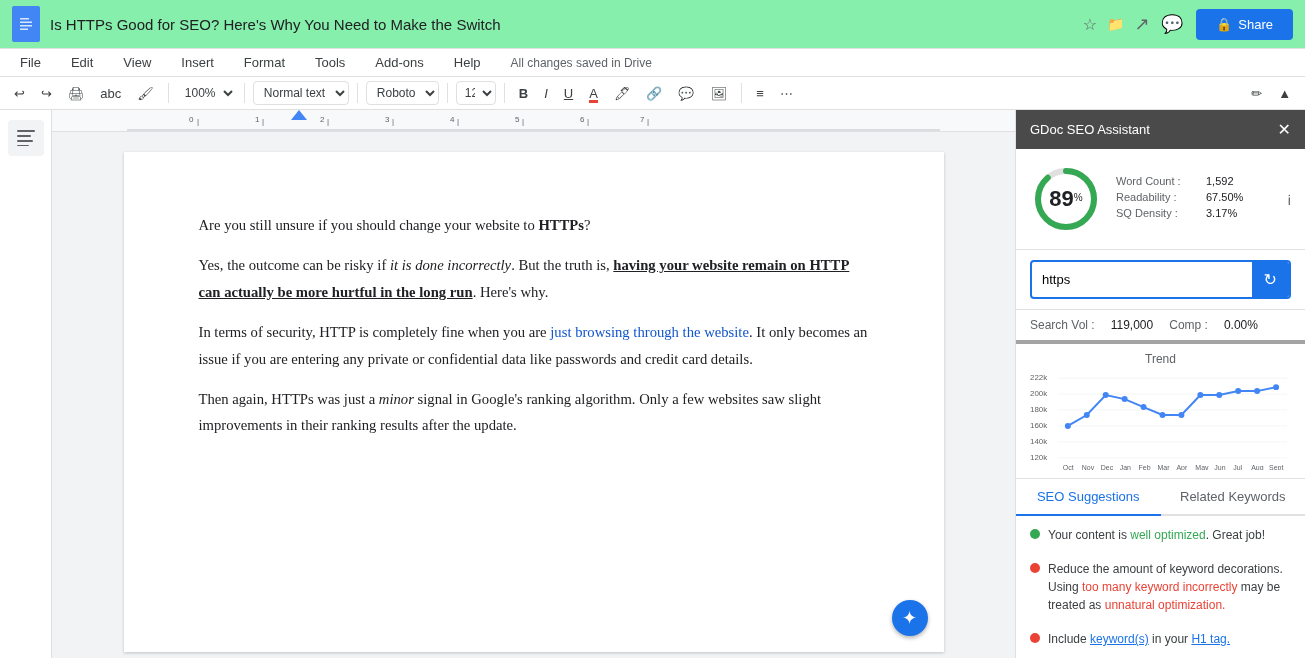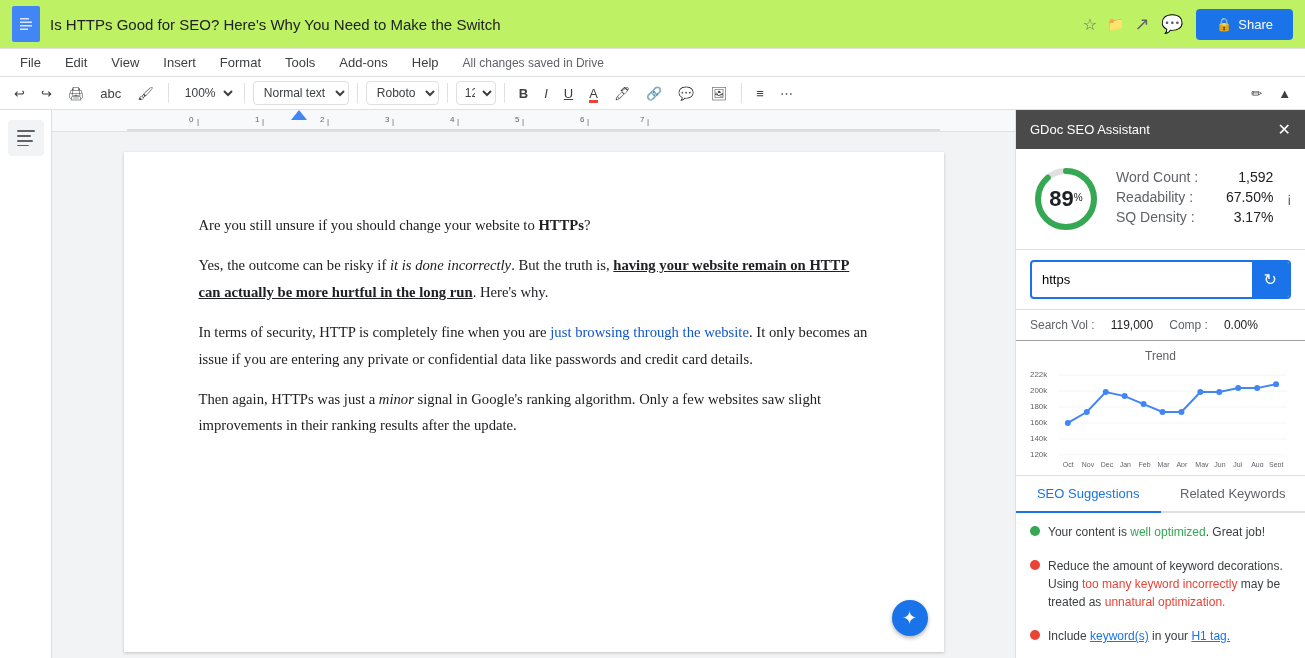--- a/index.html
+++ b/index.html
@@ -1,31 +1,31 @@
 <!DOCTYPE html>
 <html><head>
   <meta charset="utf-8">
   <style>
     * { box-sizing: border-box; margin: 0; padding: 0; }
     body { font-family: Arial, sans-serif; font-size: 13px; background: #f1f3f4; display: flex; flex-direction: column; height: 658px; overflow: hidden; }
 
     
-    .title-bar { display: flex; align-items: center; padding: 6px 12px; background: #bef264; border-bottom: 1px solid #e0e0e0; gap: 10px; }
+    .title-bar { display: flex; align-items: center; padding: 6px 12px; background: #86efac; border-bottom: 1px solid #e0e0e0; gap: 10px; }
     .doc-icon { width: 28px; height: 36px; background: #4285f4; border-radius: 2px; display: flex; align-items: center; justify-content: center; color: white; font-size: 10px; flex-shrink: 0; }
     .title-area { flex: 1; }
     .doc-title { font-size: 15px; color: #202124; font-weight: normal; }
     .star-icon { color: #5f6368; font-size: 16px; }
     .folder-icon { color: #5f6368; font-size: 14px; }
     .header-right { display: flex; align-items: center; gap: 12px; }
     .trend-icon { color: #5f6368; font-size: 18px; }
     .comment-icon { color: #5f6368; font-size: 18px; }
     .share-btn { background: #1a73e8; color: white; border: none; border-radius: 4px; padding: 8px 20px; font-size: 13px; font-weight: 500; cursor: pointer; display: flex; align-items: center; gap: 6px; }
 
     
-    .menu-bar { display: flex; align-items: center; padding: 2px 12px; background: white; gap: 8px; border-bottom: 1px solid #e0e0e0; }
+    .menu-bar { display: flex; align-items: center; padding: 2px 12px; background: white; gap: 14px; border-bottom: 1px solid #e0e0e0; }
     .menu-item { padding: 4px 8px; color: #3c4043; font-size: 13px; cursor: pointer; border-radius: 4px; }
     .save-status { color: #5f6368; font-size: 12px; margin-left: 8px; }
 
     
     .toolbar { display: flex; align-items: center; padding: 4px 8px; background: white; border-bottom: 1px solid #e0e0e0; gap: 4px; flex-wrap: nowrap; overflow: hidden; }
     .toolbar-btn { padding: 4px 6px; color: #3c4043; background: none; border: none; cursor: pointer; border-radius: 4px; font-size: 13px; display: flex; align-items: center; gap: 2px; }
     .toolbar-separator { width: 1px; height: 20px; background: #e0e0e0; margin: 0 4px; }
     .zoom-select { border: none; background: none; font-size: 12px; color: #3c4043; cursor: pointer; padding: 2px 4px; }
     .style-select { border: 1px solid #e0e0e0; background: white; font-size: 12px; color: #3c4043; cursor: pointer; padding: 3px 6px; border-radius: 4px; min-width: 90px; }
     .font-select { border: 1px solid #e0e0e0; background: white; font-size: 12px; color: #3c4043; cursor: pointer; padding: 3px 6px; border-radius: 4px; min-width: 70px; }
@@ -58,33 +58,33 @@
     .close-btn { background: none; border: none; color: white; cursor: pointer; font-size: 16px; }
 
     
     .seo-score-area { padding: 14px; display: flex; align-items: center; gap: 14px; border-bottom: 1px solid #e0e0e0; }
     .score-circle { width: 72px; height: 72px; position: relative; flex-shrink: 0; }
     .score-circle svg { width: 72px; height: 72px; }
     .score-text { position: absolute; top: 50%; left: 50%; transform: translate(-50%, -50%); text-align: center; }
     .score-number { font-size: 22px; font-weight: bold; color: #202124; }
     .score-percent { font-size: 10px; color: #202124; vertical-align: super; }
     .score-stats { flex: 1; }
-    .stat-row { display: flex; align-items: center; margin-bottom: 4px; font-size: 14px; justify-content: space-between; }
+    .stat-row { display: flex; align-items: center; margin-bottom: 4px; font-size: 11px; }
     .stat-label { color: #5f6368; min-width: 90px; }
     .stat-value { color: #202124; font-weight: 500; }
     .info-icon { margin-left: auto; color: #5f6368; cursor: pointer; font-size: 14px; }
 
     
     .search-area { padding: 10px 14px; border-bottom: 1px solid #e0e0e0; }
     .search-row { display: flex; align-items: center; border: 2px solid #1a73e8; border-radius: 4px; overflow: hidden; }
     .search-input { flex: 1; border: none; outline: none; padding: 8px 10px; font-size: 13px; }
     .search-btn { background: #1a73e8; border: none; color: white; padding: 8px 12px; cursor: pointer; font-size: 16px; }
 
     
-    .volume-area { padding: 8px 14px; border-bottom: 1px solid #a3a3a3; font-size: 12px; display: flex; gap: 16px; }
+    .volume-area { padding: 8px 14px; border-bottom: 4px solid #a3a3a3; font-size: 12px; display: flex; gap: 16px; }
     .vol-label { color: #5f6368; }
     .vol-value { color: #202124; font-weight: 500; }
 
     
     .trend-area { padding: 8px 14px; border-bottom: 1px solid #e0e0e0; }
     .trend-title { font-size: 12px; color: #5f6368; text-align: center; margin-bottom: 4px; }
     .trend-chart { position: relative; height: 100px; }
     .trend-chart svg { width: 100%; height: 100%; }
 
     

